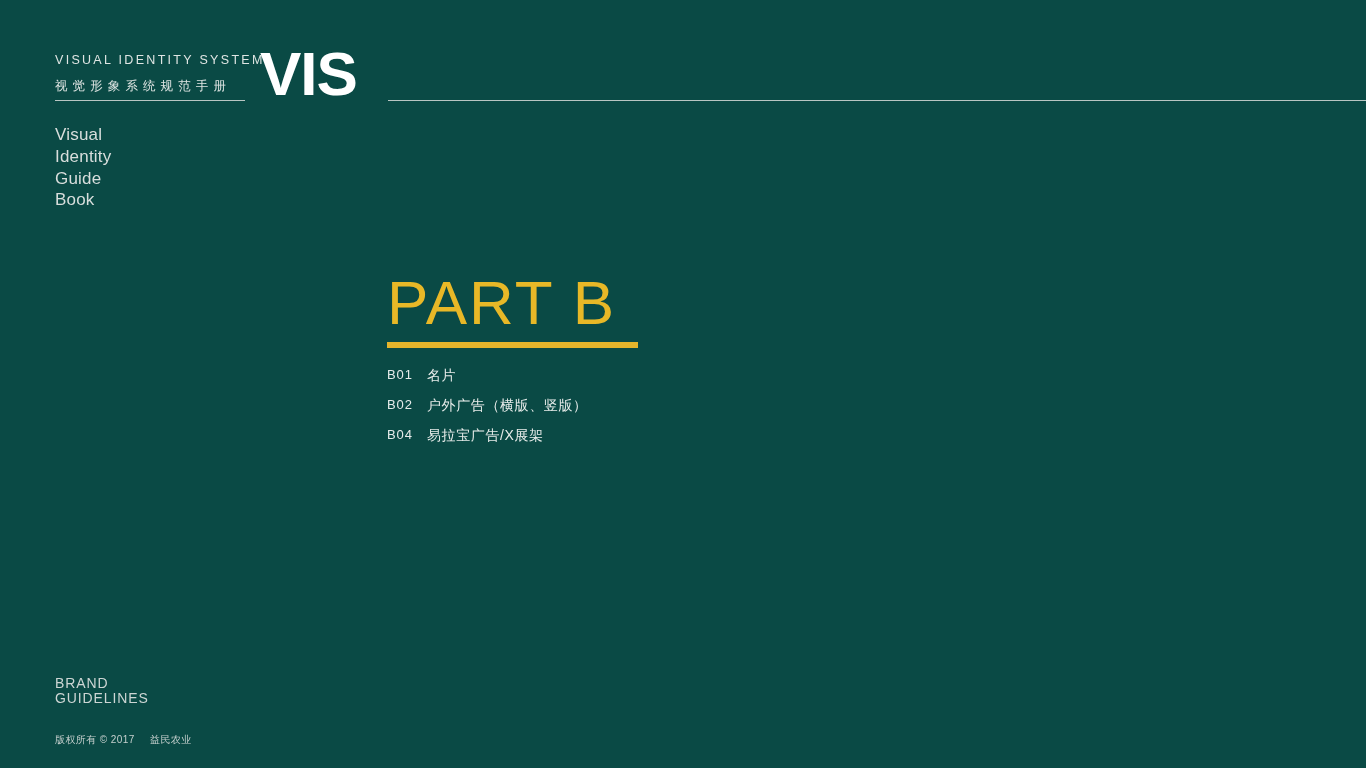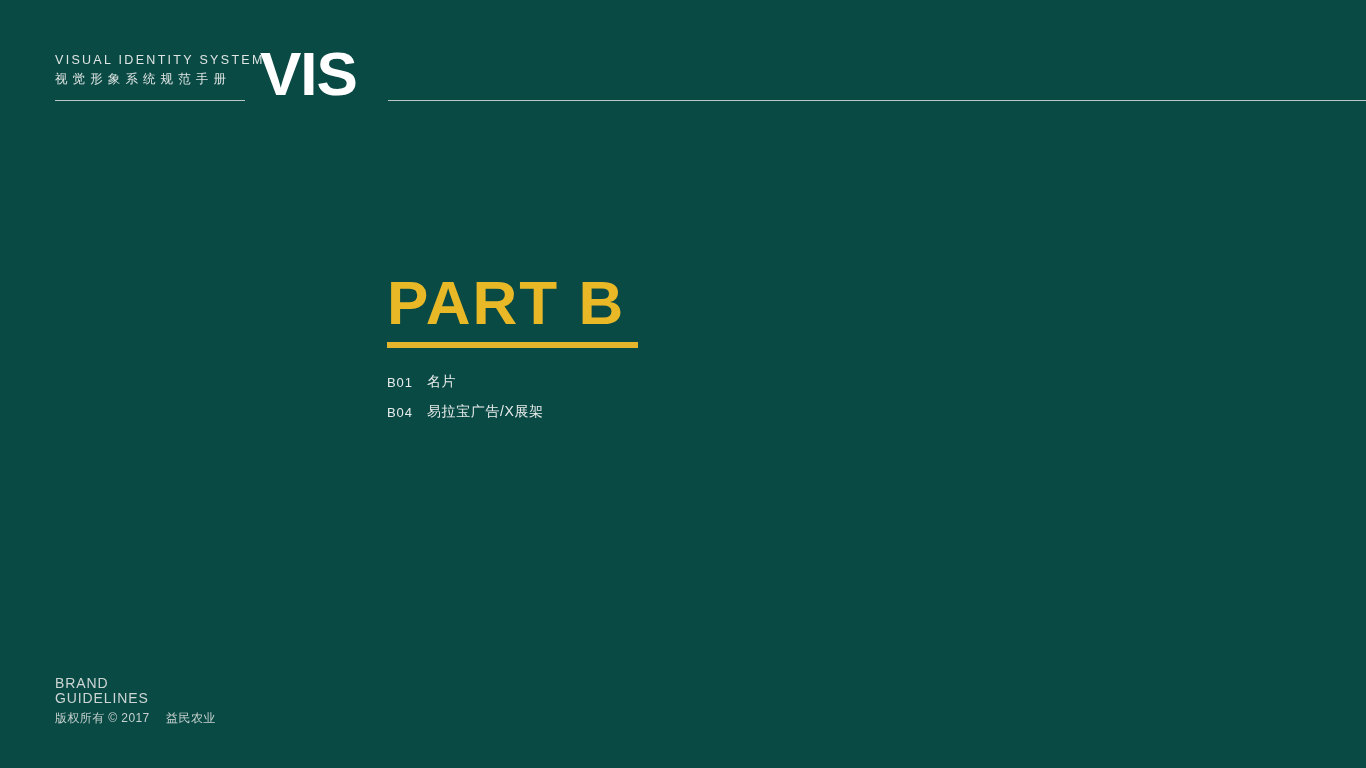--- a/index.html
+++ b/index.html
@@ -48,21 +48,21 @@
     line-height: 17px;
     white-space: nowrap;
   }
 
   .head-cn {
     font-size: 12.5px;
     color: #dfe5e3;
     letter-spacing: 5.1px;
     line-height: 19px;
     white-space: nowrap;
-    margin-top: 1px;
+    margin-top: 8px;
   }
 
   .head-rule-short {
     position: absolute;
     left: 55px;
     top: 100px;
     width: 190px;
     height: 1px;
     background: #b9c6c3;
   }
@@ -104,42 +104,42 @@
     position: absolute;
     left: 387px;
     top: 272px;
   }
 
   .part-title {
     font-size: 62px;
     line-height: 62px;
     color: #e8b827;
     letter-spacing: 2px;
-    font-weight: bold;
+    font-weight: normal;
     white-space: nowrap;
   }
 
   .part-bar {
     margin-top: 8px;
     width: 251px;
     height: 6px;
     background: #e5b52b;
   }
 
   
   .toc {
     position: absolute;
     left: 387px;
     top: 367px;
     width: 420px;
   }
 
   .toc-row {
     display: flex;
-    align-items: center;
+    align-items: flex-start;
     height: 30px;
     white-space: nowrap;
   }
 
   .toc-code {
     font-size: 13px;
     color: #e7ecea;
     letter-spacing: 0.9px;
     width: 40px;
     flex: 0 0 auto;
@@ -162,22 +162,22 @@
 
   .brand-line {
     font-size: 14px;
     line-height: 14.5px;
     color: #cdd6d4;
     letter-spacing: 0.9px;
     white-space: nowrap;
   }
 
   .copyright {
-    margin-top: 5px;
-    font-size: 12px;
+    margin-top: 28px;
+    font-size: 10px;
     color: #c6d0ce;
     letter-spacing: 0.4px;
     white-space: nowrap;
   }
   .copyright .sep { display: inline-block; width: 9px; }
 </style>
 </head>
 <body>
 
 <div class="page">
@@ -189,33 +189,43 @@
       <div class="head-cn">视觉形象系统规范手册</div>
     </div>
 
     <div class="head-rule-short"></div>
 
     <div class="head-vis">VIS</div>
 
     <div class="head-rule-long"></div>
   </div>
 
+  <div class="side-words">
+    <div>Visual</div>
+    <div>Identity</div>
+    <div>Guide</div>
+    <div>Book</div>
+  </div>
 
   <div class="part-block">
     <div class="part-title">PART  B</div>
     <div class="part-bar"></div>
   </div>
 
   <div class="toc">
 
     <div class="toc-row">
       <span class="toc-code">B01</span>
       <span class="toc-label">名片</span>
     </div>
 
+    <div class="toc-row">
+      <span class="toc-code">B02</span>
+      <span class="toc-label">户外广告（横版、竖版）</span>
+    </div>
 
 
     <div class="toc-row">
       <span class="toc-code">B04</span>
       <span class="toc-label">易拉宝广告/X展架</span>
     </div>
 
 
 
   </div>

